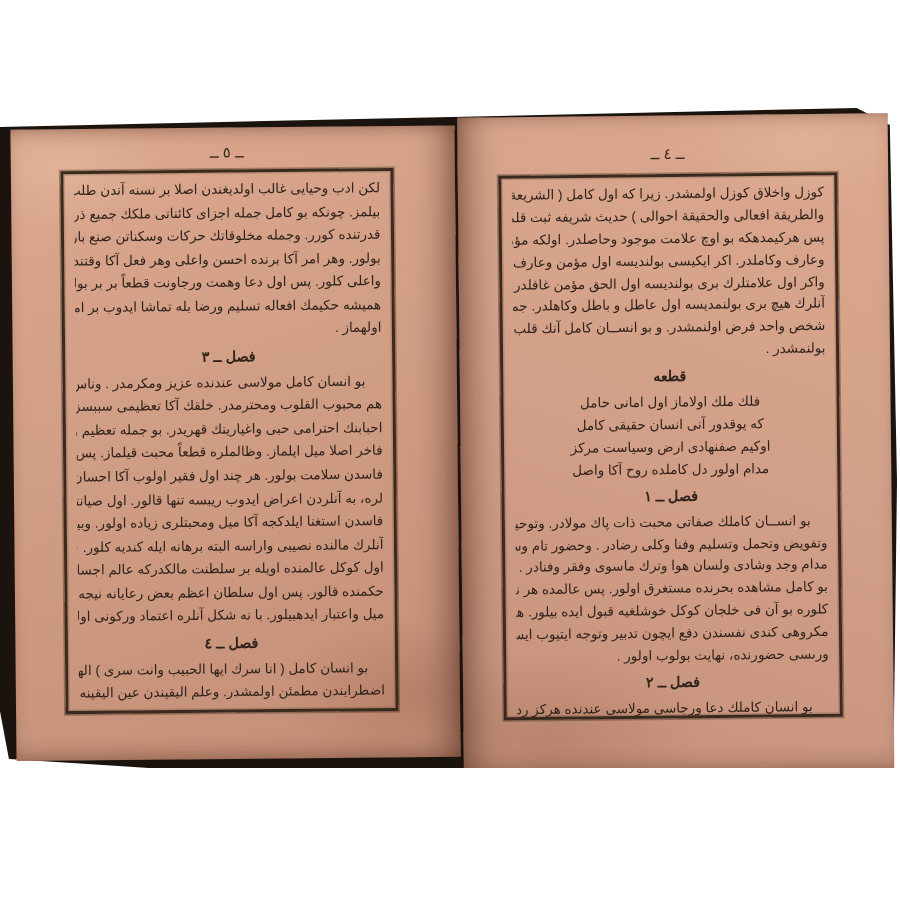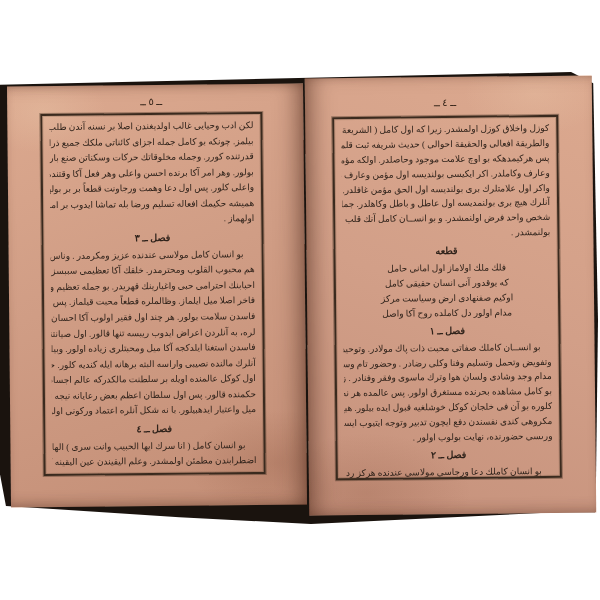--- a/index.html
+++ b/index.html
@@ -1,18 +1,18 @@
 <!DOCTYPE html>
 <html lang="ota" dir="ltr"><head>
 <meta charset="utf-8">
 <style>
   html,body{margin:0;padding:0;background:#ffffff;}
   .stage{
-    position:relative;width:600px;height:600px;background:#ffffff;overflow:hidden;
-    font-family:Liberation Serif, serif;
+    position:relative;width:600px;height:512px;background:#ffffff;overflow:hidden;
+    font-family:Liberation Sans, sans-serif;
   }
   
   .backdrop{
     position:absolute;left:0;top:72px;width:598px;height:452px;background:#1a130e;
     clip-path:polygon(0 2.8%, 95.5% 0, 99.2% 2.5%, 100% 55%, 99.6% 97%, 52% 100%, 30% 98.5%, 1% 96%, 0 89%);
   }
   .page{position:absolute;box-sizing:border-box;overflow:hidden;}
   .page-left{
     left:9px;top:85px;width:296px;height:421px;transform:rotate(-0.55deg);
     background:

